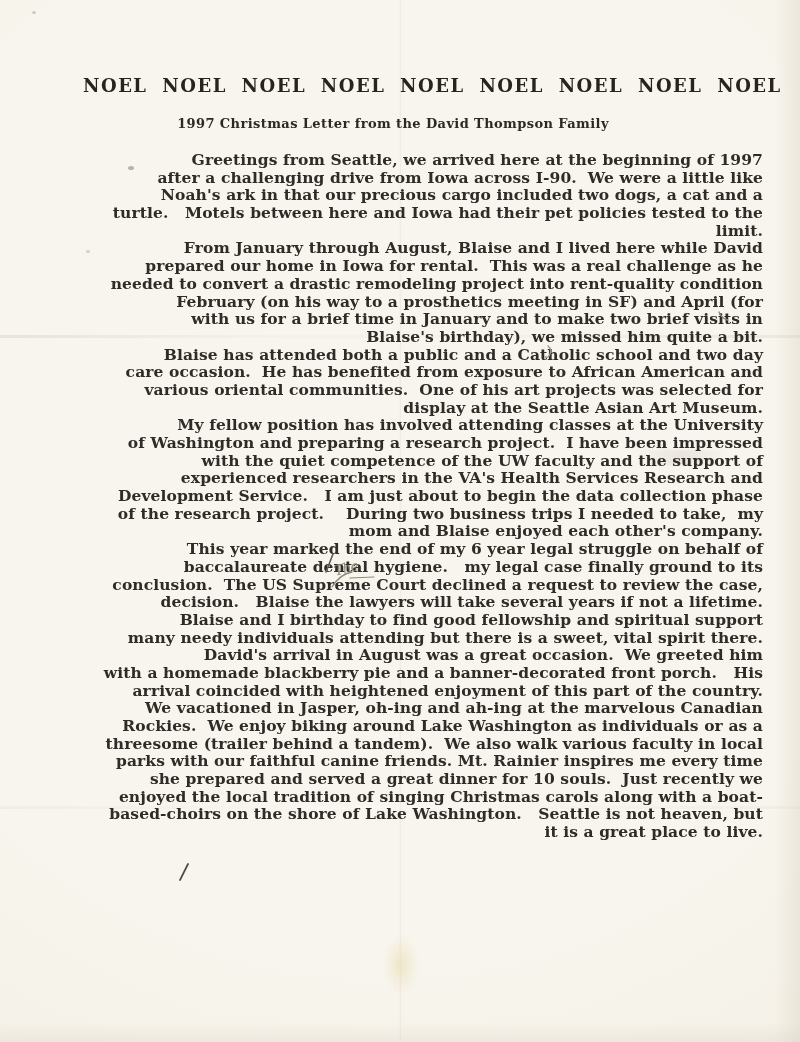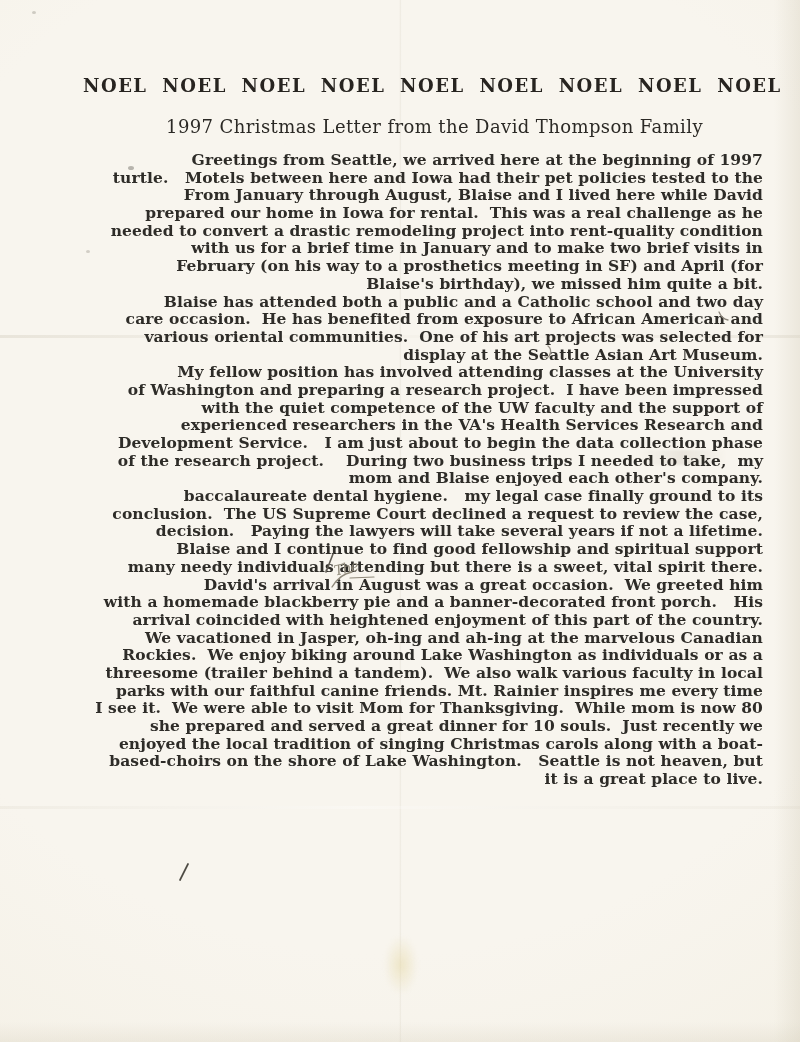--- a/index.html
+++ b/index.html
@@ -12,22 +12,22 @@
   }
   
   .banner {
     position:absolute; top:75px; left:83px; width:620px;
     text-align:center; white-space:pre;
     font-size:18px; font-weight:bold; letter-spacing:1.5px; word-spacing:7px;
     color:#272420;
   }
   .subtitle {
     position:absolute; top:116px; left:83px; width:620px;
-    text-align:right; white-space:pre;
-    font-size:18px; font-weight:normal; letter-spacing:0.4px;
+    text-align:center; white-space:pre;
+    font-size:13px; font-weight:bold; letter-spacing:0.4px;
     color:#2b2925;
   }
   .letter-body {
     position:absolute; top:151px; left:83px; width:680px;
     font-size:15.5px; font-weight:bold; color:#2e2c28;
   }
   .line { white-space:pre; height:17.7px; line-height:17.7px; letter-spacing:0.1px;text-align:right; }
   .line.first { padding-left:59px; }
   
   .hand-word {
@@ -90,63 +90,66 @@
   <div class="speck a"></div>
   <div class="speck b"></div>
   <div class="speck c"></div>
 
   <div class="banner">NOEL NOEL NOEL NOEL NOEL NOEL NOEL NOEL NOEL</div>
   <div class="subtitle">1997 Christmas Letter from the David Thompson Family</div>
 
   <div class="letter-body">
     <div>
         <div class="line first">Greetings from Seattle, we arrived here at the beginning of 1997</div>
+        <div class="line">after a challenging drive from Iowa across I-90.  We were a little like</div>
+        <div class="line">Noah's ark in that our precious cargo included two dogs, a cat and a</div>
         <div class="line">turtle.   Motels between here and Iowa had their pet policies tested to the</div>
+        <div class="line">limit.</div>
       </div>
     <div>
         <div class="line first">From January through August, Blaise and I lived here while David</div>
         <div class="line">prepared our home in Iowa for rental.  This was a real challenge as he</div>
         <div class="line">needed to convert a drastic remodeling project into rent-quality condition</div>
+        <div class="line">February (on his way to a prosthetics meeting in SF) and April (for</div>
         <div class="line">with us for a brief time in January and to make two brief visits in</div>
-        <div class="line">February (on his way to a prosthetics meeting in SF) and April (for</div>
         <div class="line">Blaise's birthday), we missed him quite a bit.</div>
       </div>
     <div>
         <div class="line first">Blaise has attended both a public and a Catholic school and two day</div>
         <div class="line">care occasion.  He has benefited from exposure to African American and</div>
         <div class="line">various oriental communities.  One of his art projects was selected for</div>
         <div class="line">display at the Seattle Asian Art Museum.</div>
       </div>
     <div>
         <div class="line first">My fellow position has involved attending classes at the University</div>
         <div class="line">of Washington and preparing a research project.  I have been impressed</div>
         <div class="line">with the quiet competence of the UW faculty and the support of</div>
         <div class="line">experienced researchers in the VA's Health Services Research and</div>
         <div class="line">Development Service.   I am just about to begin the data collection phase</div>
         <div class="line">of the research project.    During two business trips I needed to take,  my</div>
         <div class="line">mom and Blaise enjoyed each other's company.</div>
       </div>
     <div>
+        <div class="line first">This year marked the end of my 6 year legal struggle on behalf of</div>
         <div class="line">baccalaureate dental hygiene.   my legal case finally ground to its</div>
         <div class="line">conclusion.  The US Supreme Court declined a request to review the case,</div>
-        <div class="line">decision.   Paying the lawyers will take several years if not a lifetime.</div>
+        <div class="line">decision.   Blaise the lawyers will take several years if not a lifetime.</div>
       </div>
     <div>
-        <div class="line first">Blaise and I continue to find good fellowship and spiritual support</div>
+        <div class="line first">Blaise and I birthday to find good fellowship and spiritual support</div>
         <div class="line">many needy individuals attending but there is a sweet, vital spirit there.</div>
       </div>
     <div>
         <div class="line first">David's arrival in August was a great occasion.  We greeted him</div>
         <div class="line">with a homemade blackberry pie and a banner-decorated front porch.   His</div>
         <div class="line">arrival coincided with heightened enjoyment of this part of the country.</div>
         <div class="line">We vacationed in Jasper, oh-ing and ah-ing at the marvelous Canadian</div>
         <div class="line">Rockies.  We enjoy biking around Lake Washington as individuals or as a</div>
         <div class="line">threesome (trailer behind a tandem).  We also walk various faculty in local</div>
         <div class="line">parks with our faithful canine friends. Mt. Rainier inspires me every time</div>
-        <div class="line">I see it.  We were able to visit Mom for Thanksgiving.  While mom is now 80</div>
         <div class="line">she prepared and served a great dinner for 10 souls.  Just recently we</div>
         <div class="line">enjoyed the local tradition of singing Christmas carols along with a boat-</div>
         <div class="line">based-choirs on the shore of Lake Washington.   Seattle is not heaven, but</div>
         <div class="line">it is a great place to live.</div>
       </div>
   </div>
 
   <span class="hand-word">The</span>
   <svg class="pen-svg" width="800" height="1042" viewBox="0 0 800 1042">
 

